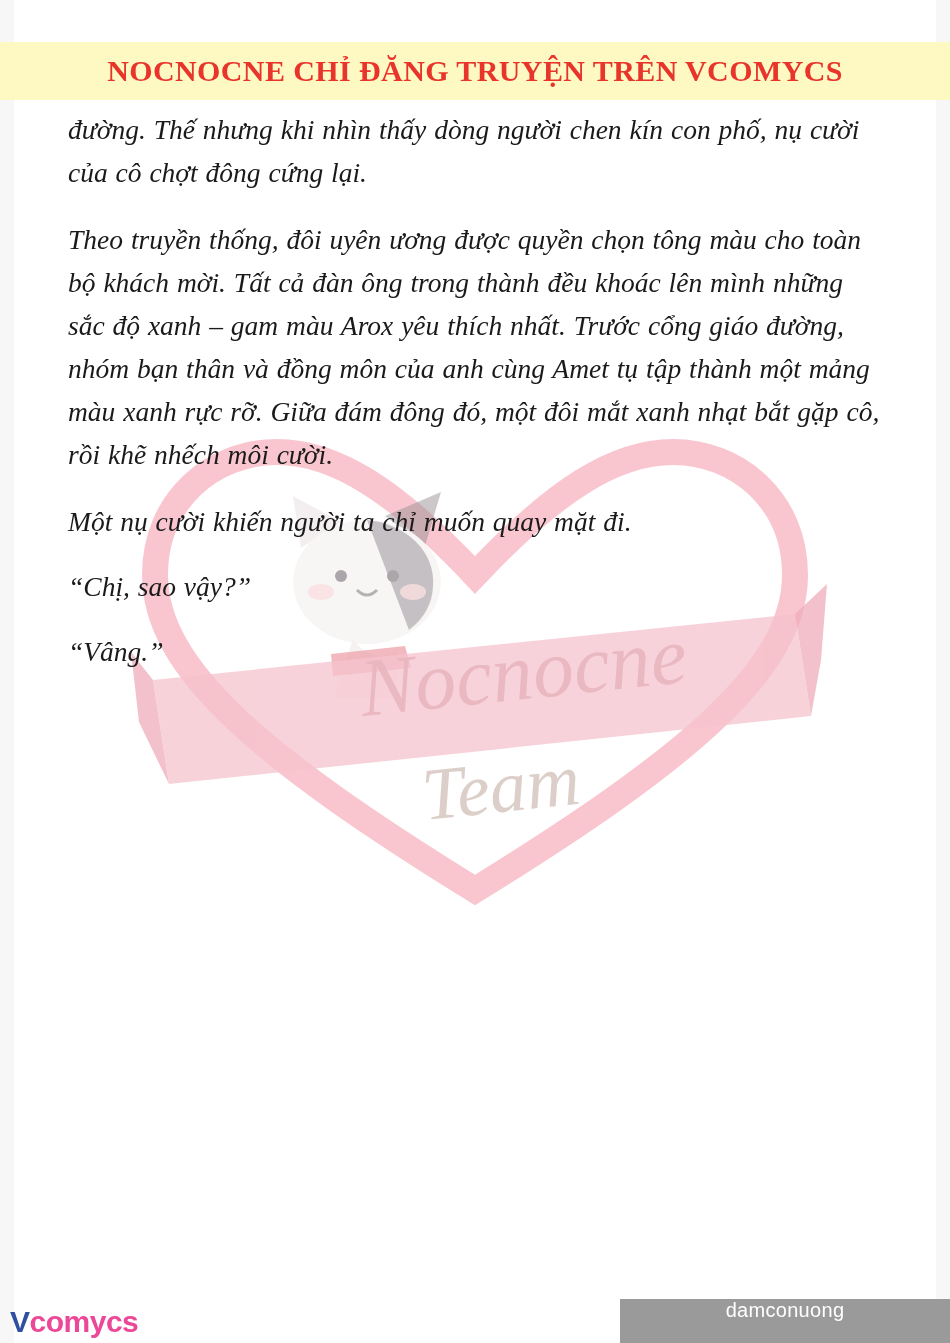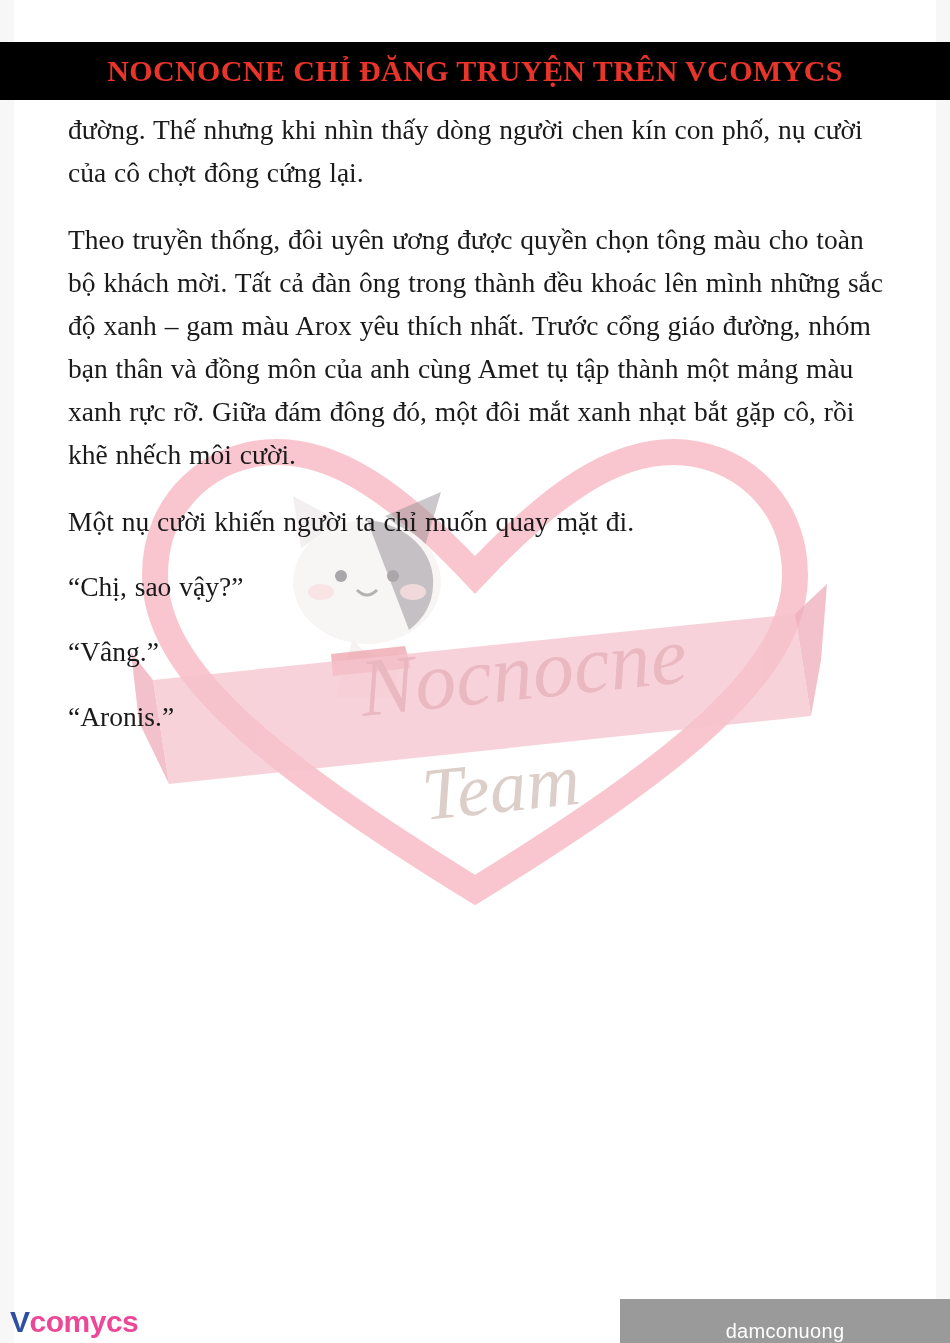--- a/index.html
+++ b/index.html
@@ -49,21 +49,21 @@
   }
   #watermark svg { display: block; width: 100%; height: 100%; }
 
   
   #banner {
     position: absolute;
     left: 0;
     top: 42px;
     width: 950px;
     height: 58px;
-    background: #000000;
+    background: #fef9c3;
     z-index: 2;
     display: flex;
     align-items: center;
     justify-content: center;
   }
   #banner .banner-text {
     font-family: "Liberation Serif", serif;
     font-weight: bold;
     font-size: 30px;
     letter-spacing: 0.4px;
@@ -80,20 +80,21 @@
     z-index: 3;
   }
   #content p {
     margin: 0 0 24px 0;
     font-family: "Liberation Serif", serif;
     font-size: 27.5px;
     line-height: 43px;
     color: #1a1a1a;
     text-align: left;
     word-spacing: 1px;
+    font-style: italic;
   }
   #content p.tight { margin-bottom: 22px; }
 
   
   #footer {
     position: absolute;
     left: 0;
     bottom: 0;
     width: 950px;
     height: 48px;
@@ -113,21 +114,21 @@
   #footer-left .v { color: #2f4fa0; }
   #footer-left .rest { color: #ec4899; }
   #footer-right {
     position: absolute;
     right: 0;
     bottom: 0;
     width: 330px;
     height: 44px;
     background: #9a9a9a;
     display: flex;
-    align-items: flex-end;
+    align-items: flex-start;
     justify-content: center;
   }
   #footer-right .fr-text {
     font-family: "Liberation Sans", sans-serif;
     font-size: 20px;
     color: #ffffff;
     letter-spacing: 0.3px;
   }
 </style>
 </head>
@@ -171,21 +172,20 @@
   <div id="banner">
     <div class="banner-text">NOCNOCNE CHỈ ĐĂNG TRUYỆN TRÊN VCOMYCS</div>
   </div>
 
   <div id="content">
     <p>đường. Thế nhưng khi nhìn thấy dòng người chen kín con phố, nụ cười của cô chợt đông cứng lại.</p>
     <p>Theo truyền thống, đôi uyên ương được quyền chọn tông màu cho toàn bộ khách mời. Tất cả đàn ông trong thành đều khoác lên mình những sắc độ xanh – gam màu Arox yêu thích nhất. Trước cổng giáo đường, nhóm bạn thân và đồng môn của anh cùng Amet tụ tập thành một mảng màu xanh rực rỡ. Giữa đám đông đó, một đôi mắt xanh nhạt bắt gặp cô, rồi khẽ nhếch môi cười.</p>
     <p class="tight">Một nụ cười khiến người ta chỉ muốn quay mặt đi.</p>
     <p class="tight">“Chị, sao vậy?”</p>
     <p class="tight">“Vâng.”</p>
-    <p>“Aronis.”</p>
   </div>
 
   <div id="footer">
     <div id="footer-left">
       <span class="v">V</span>
       <span class="rest">comycs</span>
     </div>
     <div id="footer-right">
       <span class="fr-text">damconuong</span>
     </div>

